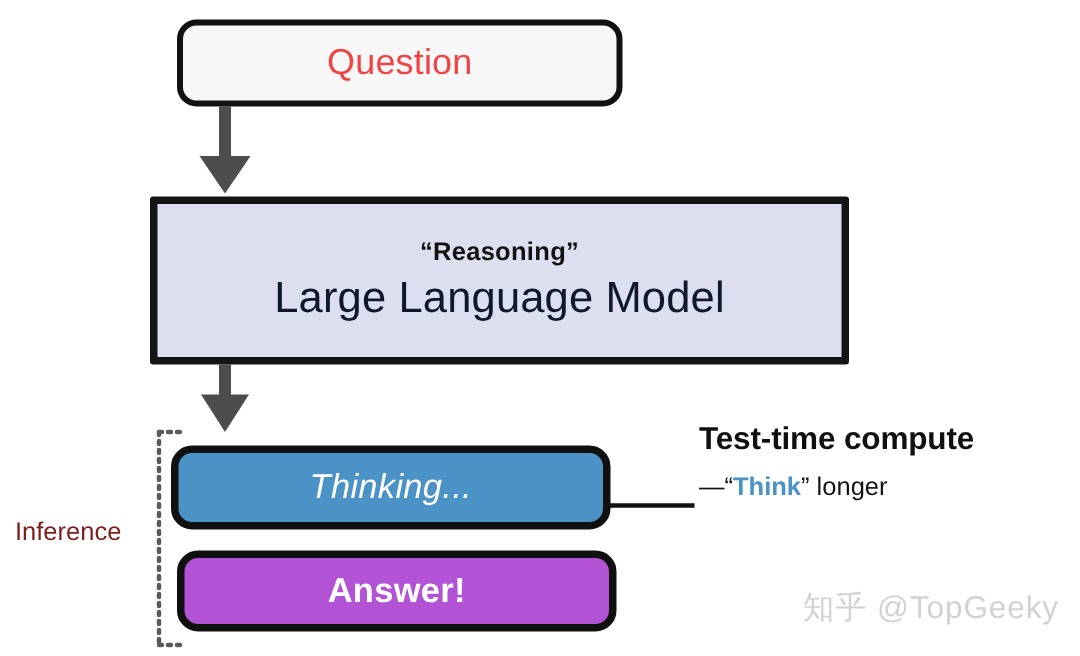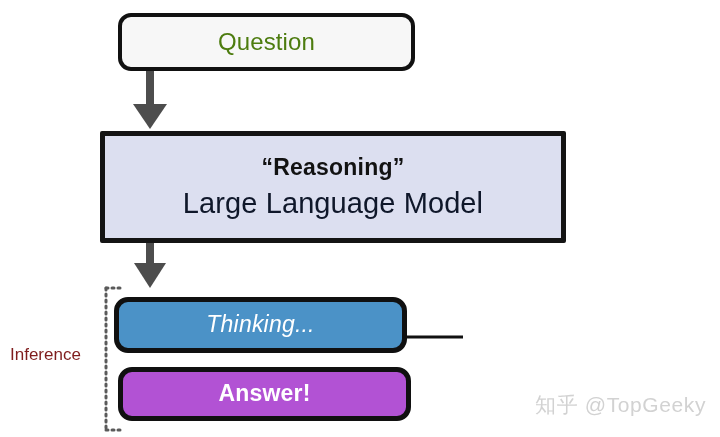--- a/index.html
+++ b/index.html
@@ -38,37 +38,37 @@
     left: 118px;
     top: 13px;
     width: 297px;
     height: 58px;
     background: #f7f7f7;
     border: 4px solid #111111;
     border-radius: 13px;
   }
   #question-box .label {
     font-size: 24px;
-    color: #4d7c0f;
+    color: #ef4444;
     letter-spacing: 0.1px;
   }
 
   
   #llm-box {
     left: 100px;
     top: 131px;
     width: 466px;
     height: 112px;
     background: #dcdff0;
     border: 5px solid #141414;
     border-radius: 2px;
     gap: 6px;
   }
   #llm-box .line-1 {
-    font-size: 23px;
+    font-size: 17px;
     font-weight: bold;
     color: #121212;
     letter-spacing: 0.2px;
   }
   #llm-box .line-2 {
     font-size: 29px;
     color: #0f172a;
     letter-spacing: 0.1px;
   }
 
@@ -199,16 +199,22 @@
   <div class="node" id="thinking-box">
     <span class="label">Thinking...</span>
   </div>
 
   <div class="node" id="answer-box">
     <span class="label">Answer!</span>
   </div>
 
   <div id="inference-label">Inference</div>
 
+  <div id="annotation">
+    <div class="title">Test-time compute</div>
+    <div class="subtitle">
+      <span>—</span><span>“</span><span class="kw">Think</span><span>”</span><span> longer</span>
+    </div>
+  </div>
 
   <div id="watermark">知乎 @TopGeeky</div>
 
 </div>
 
 </body></html>

